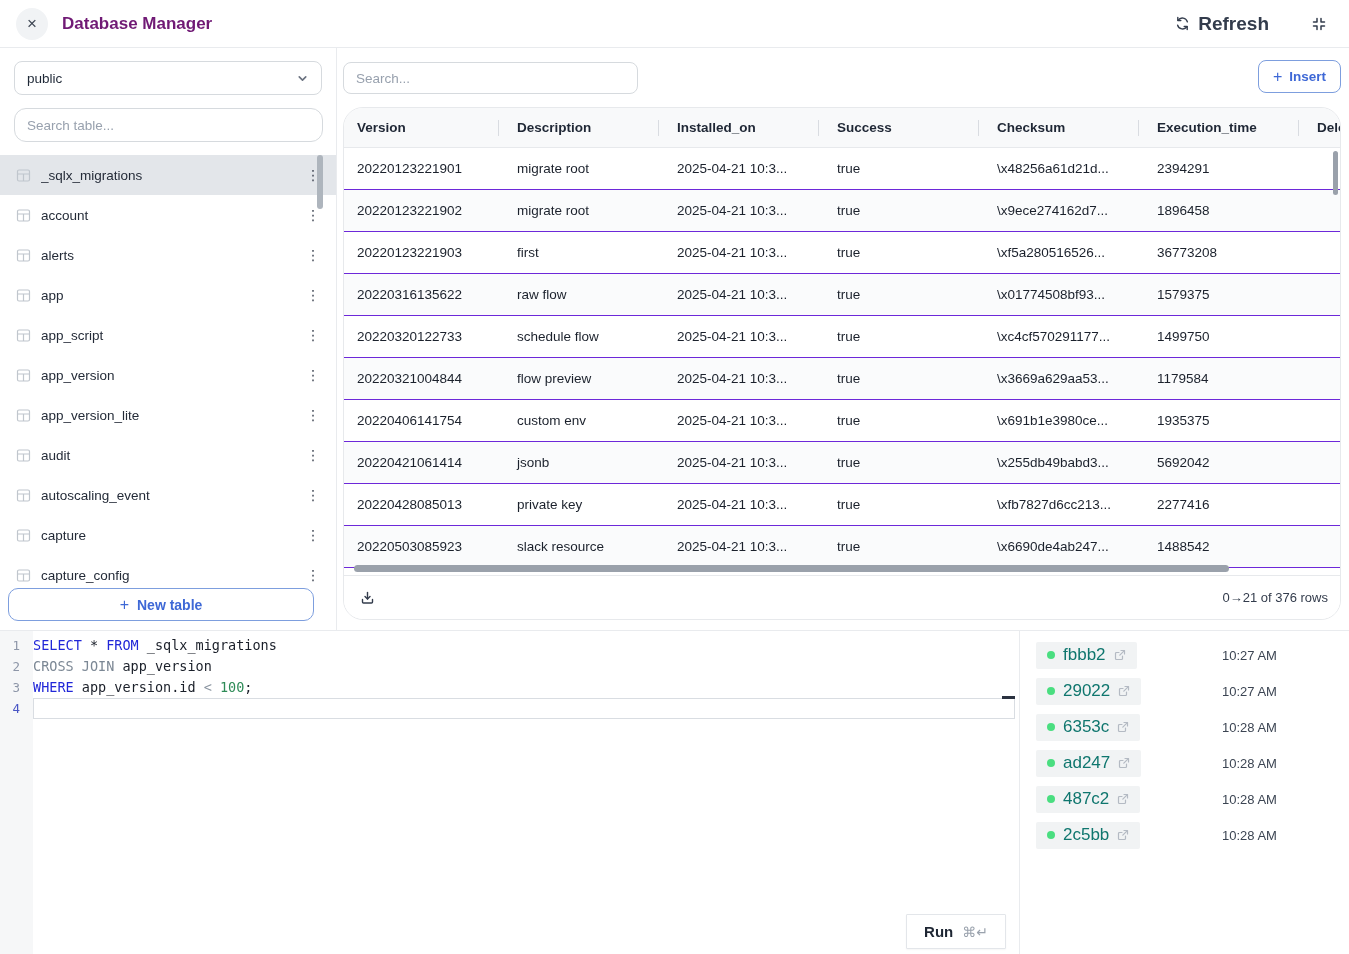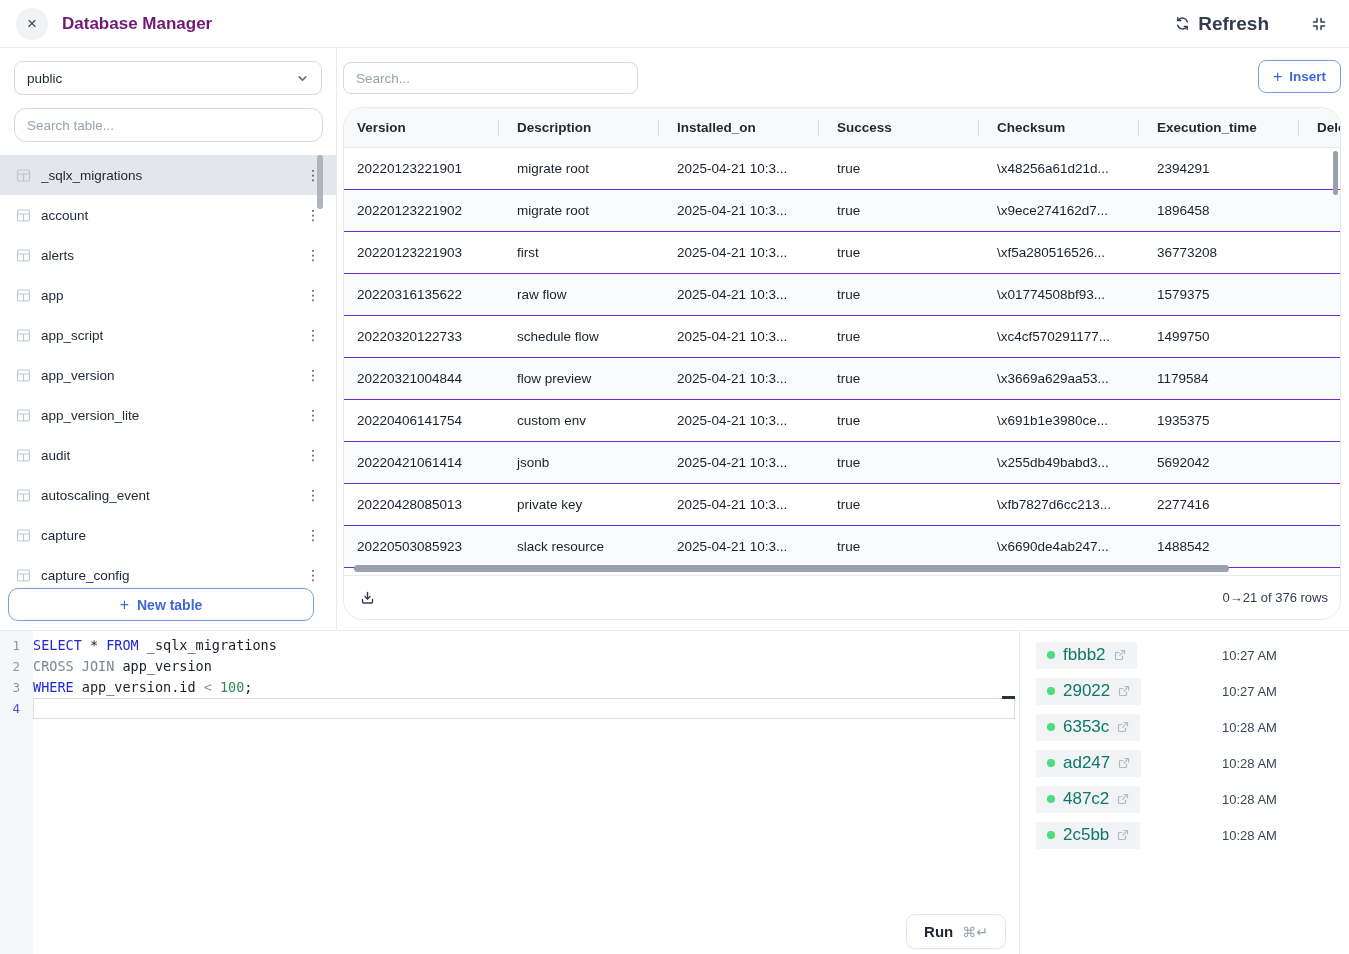--- a/index.html
+++ b/index.html
@@ -94,21 +94,21 @@
   .line.active .ln { color:#4956c5; }
   .code-wrap { flex:1; margin-right:4px; white-space:pre; position:relative; }
   .line.active .code-wrap { border:1px solid #d9dde2; }
   .cursor-tick { position:absolute; right:-1px; top:-3px; width:13px; height:3px; background:#2b3240; }
   .tok-kw  { color:#2127d8; }
   .tok-kw2 { color:#7b8794; }
   .tok-op  { color:#8a94a0; }
   .tok-num { color:#2e8b57; }
   .tok-pl  { color:#1a1f29; }
   .run-btn { position:absolute; right:13px; bottom:5px; height:35px; width:100px; background:#fff;
-             border:1px solid #e3e6ea; border-radius:9px; display:flex; align-items:center;
+             border:1px solid #e3e6ea; border-radius:1px; display:flex; align-items:center;
              justify-content:center; gap:9px; cursor:pointer; box-shadow:0 1px 2px rgba(0,0,0,.04);
              font-family:"Liberation Sans",sans-serif; }
   .run-label { font-size:15px; font-weight:700; color:#1e2633; }
   .run-short { font-size:14px; color:#9aa2ad; }
 
   
   .results { flex:1; padding-top:6px; }
   .res-row { height:36px; display:flex; align-items:center; padding:0 16px; position:relative;
              cursor:pointer; }
   .pill { height:27px; display:flex; align-items:center; gap:8px; background:#f1f3f4;

